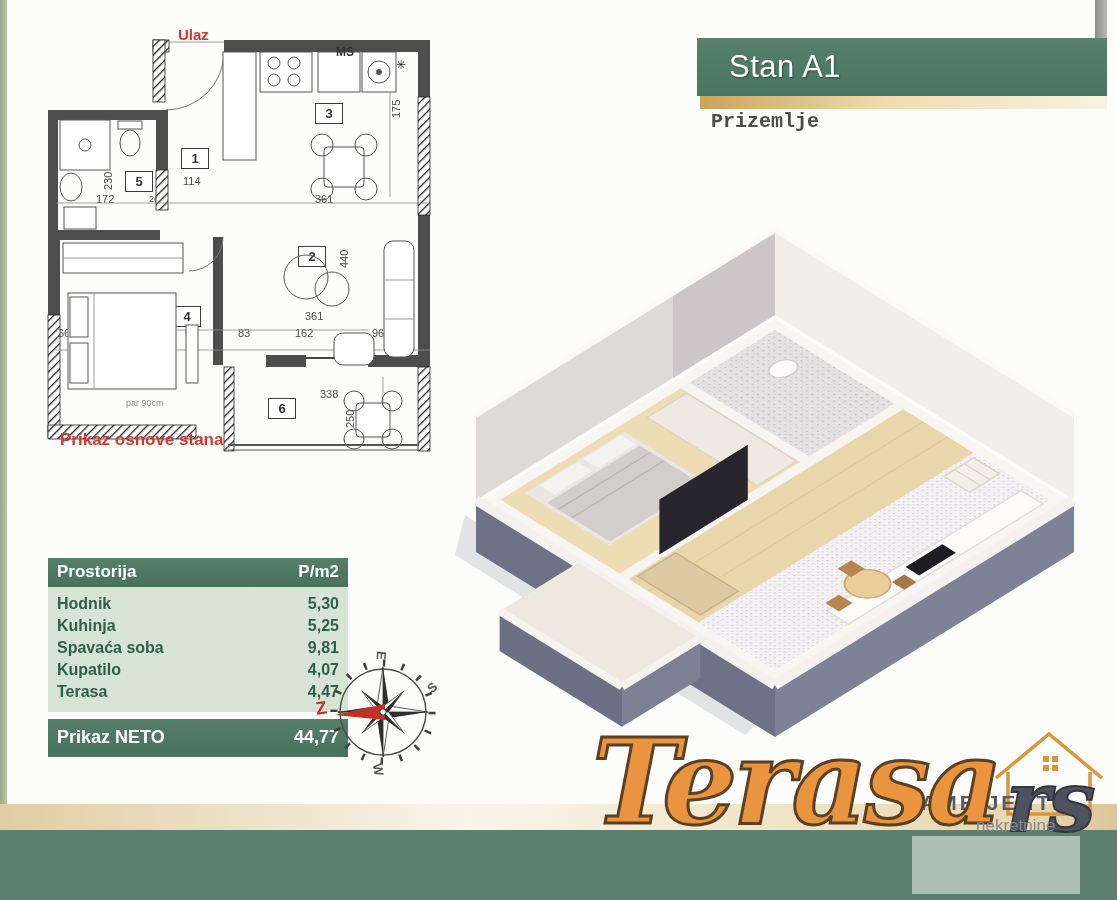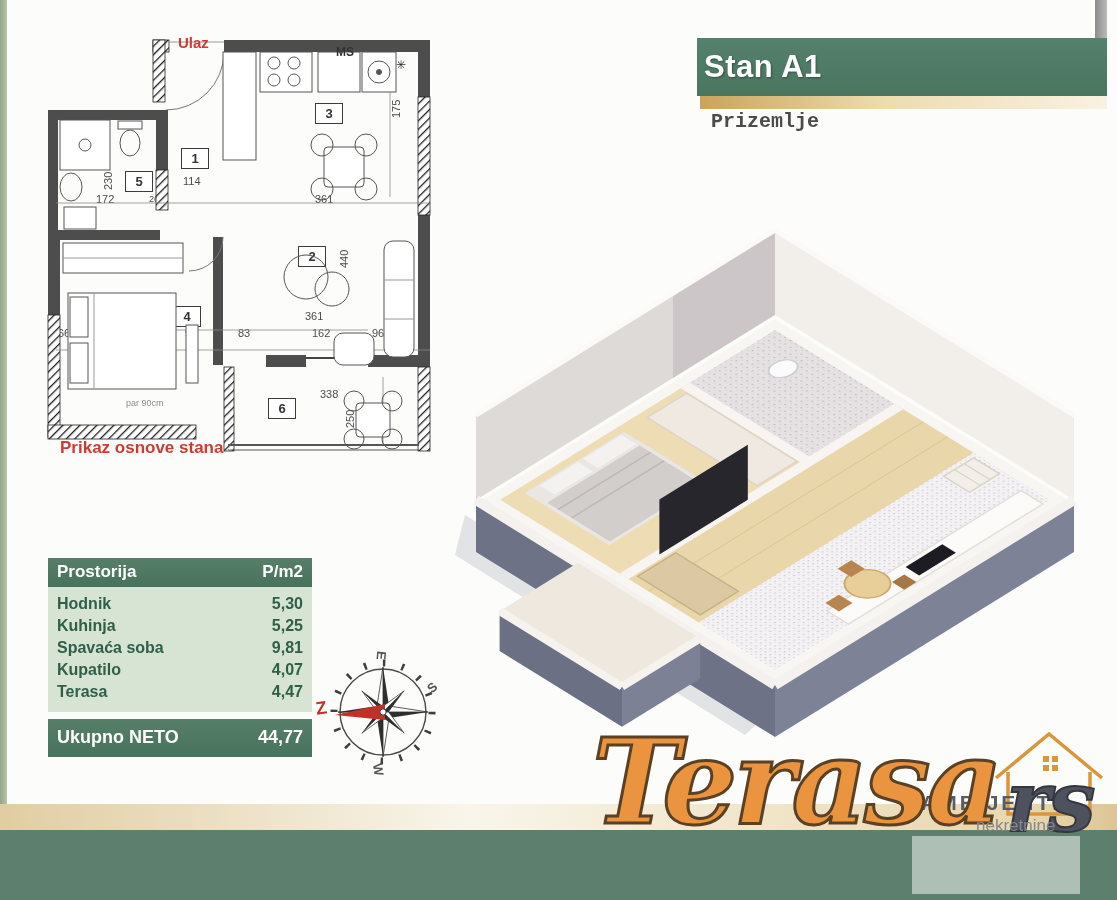--- a/index.html
+++ b/index.html
@@ -6,38 +6,38 @@
   body{width:1117px;height:900px;position:relative;background:#fcfcfa;overflow:hidden;
        font-family:"Liberation Sans",sans-serif;}
   .abs{position:absolute;}
 
   
   .edge-strip{left:0;top:0;width:7px;height:804px;background:linear-gradient(90deg,#93a489,#b7c5ab);}
 
   
   .hdr-green{left:697px;top:38px;width:410px;height:58px;background:linear-gradient(180deg,#55816d,#4a755f);
              display:flex;align-items:center;}
-  .hdr-title{color:#fff;font-size:31px;font-weight:bold;padding-left:7px;letter-spacing:.5px;
+  .hdr-title{color:#fff;font-size:31px;font-weight:normal;padding-left:32px;letter-spacing:.5px;
              text-shadow:1px 1px 2px rgba(0,0,0,.35);}
   .hdr-graybar{left:1095px;top:0;width:12px;height:97px;background:linear-gradient(90deg,#8d8d8d,#b9b9b9);}
   .hdr-gold{left:700px;top:96px;width:407px;height:13px;
             background:linear-gradient(90deg,#c9a45a,#eedcae 45%,#f8f2e2);}
   .hdr-sub{left:711px;top:110px;font-size:20px;font-weight:bold;color:#4b4b4b;font-family:Liberation Mono, monospace;}
 
   
-  .red-label{color:#cf3a32;font-weight:bold;margin-top:8px;}
+  .red-label{color:#cf3a32;font-weight:bold;}
   .dim{position:absolute;font-size:11px;color:#4c4c4c;white-space:nowrap;}
   .dim.small{font-size:9px;}
   .vert{transform:rotate(-90deg);transform-origin:left top;}
   .roombox{position:absolute;width:26px;height:19px;border:1.3px solid #3c3c3c;background:#fff;
            font-size:13px;font-weight:bold;color:#333;display:flex;align-items:center;justify-content:center;}
   .note{position:absolute;font-size:9px;color:#8d8d8d;}
 
   
-  .area-table{left:48px;top:558px;width:264px;}
+  .area-table{left:48px;top:558px;width:300px;}
   .at-head{background:linear-gradient(180deg,#567f69,#47725c);color:#fff;font-weight:bold;font-size:17px;
            display:flex;justify-content:space-between;padding:4px 9px 5px 9px;}
   .at-body{background:#d7e3d3;padding:6px 9px 9px 9px;}
   .at-row{display:flex;justify-content:space-between;align-items:flex-end;
           color:#2e6049;font-weight:bold;font-size:16px;line-height:22px;}
   .at-room{width:155px;}
   .at-foot{margin-top:7px;background:linear-gradient(180deg,#567f69,#47725c);color:#fff;font-weight:bold;
            font-size:18px;display:flex;justify-content:space-between;padding:8px 9px 9px 9px;}
 
   
@@ -181,21 +181,21 @@
 <span class="dim" style="left:96px;top:193px">172</span>
 <span class="dim small" style="left:149px;top:194px">26</span>
 <span class="dim" style="left:183px;top:175px">114</span>
 <span class="dim" style="left:315px;top:193px">361</span>
 <span class="dim" style="left:136px;top:310px">299</span>
 <span class="dim" style="left:305px;top:310px">361</span>
 <span class="dim" style="left:58px;top:327px">66</span>
 <span class="dim" style="left:125px;top:327px">142</span>
 <span class="dim" style="left:185px;top:327px">91</span>
 <span class="dim" style="left:238px;top:327px">83</span>
-<span class="dim" style="left:312px;top:327px">162</span>
+<span class="dim" style="left:295px;top:327px">162</span>
 <span class="dim" style="left:372px;top:327px">96</span>
 <span class="dim vert" style="left:390px;top:118px">175</span>
 <span class="dim vert" style="left:102px;top:190px">230</span>
 <span class="dim vert" style="left:102px;top:345px">328</span>
 <span class="dim vert" style="left:338px;top:268px">440</span>
 <span class="dim" style="left:320px;top:388px">338</span>
 <span class="dim vert" style="left:344px;top:428px">250</span>
 
 <div class="abs hdr-graybar"></div>
 <div class="abs hdr-green">
@@ -225,21 +225,21 @@
     <div class="at-row">
       <span class="at-room">Kupatilo</span>
       <span>4,07</span>
     </div>
     <div class="at-row">
       <span class="at-room">Terasa</span>
       <span>4,47</span>
     </div>
   </div>
   <div class="at-foot">
-    <span>Ukupno NETO</span>
+    <span>Prikaz NETO</span>
     <span>44,77</span>
   </div>
 </div>
 
 <svg class="abs" style="left:328px;top:657px" width="110" height="110" viewBox="0 0 110 110">
   <circle cx="55" cy="55" r="43" fill="none" stroke="#4a4a4a" stroke-width="1.4"></circle>
   <circle cx="55" cy="55" r="49" fill="none" stroke="#3f3f3f" stroke-width="7" stroke-dasharray="2.5 16.7"></circle>
   <g>
     <g id="pt">
       <polygon points="55,10 61,49 55,55" fill="#2f2f2f"></polygon>

